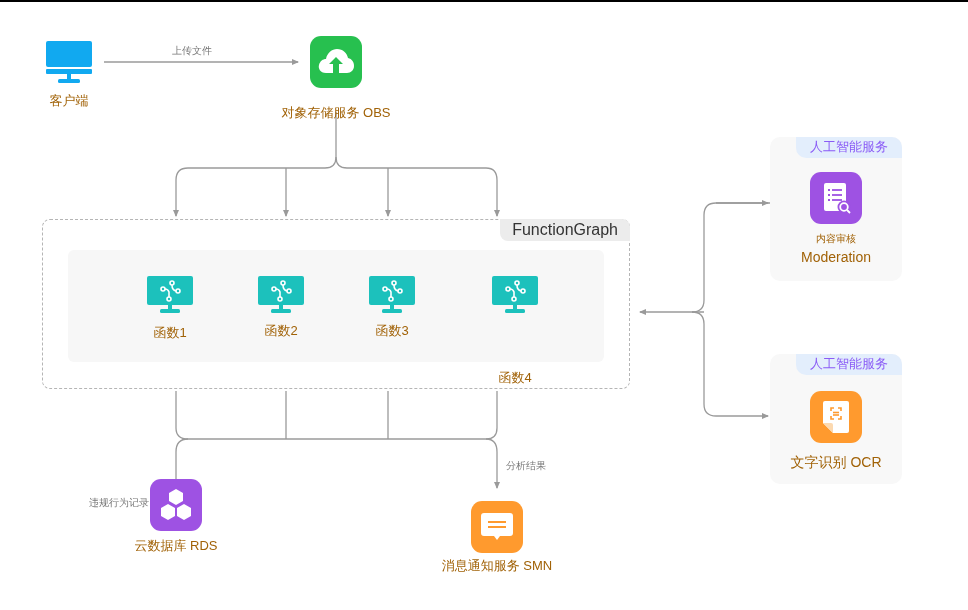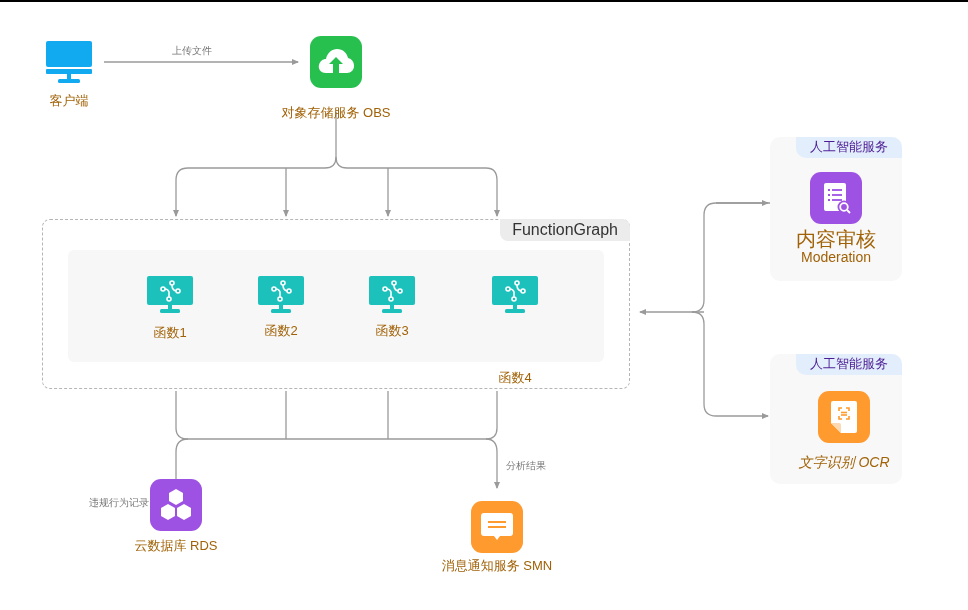--- a/index.html
+++ b/index.html
@@ -9,21 +9,21 @@
   svg.wires { position:absolute; left:0; top:0; width:968px; height:610px; }
   .node { position:absolute; display:flex; flex-direction:column; align-items:center; }
   .label { font-size:13px; color:#a16207; white-space:nowrap; text-align:center; line-height:18px; }
   .edge-label { position:absolute; font-size:10px; color:#777; white-space:nowrap; }
   .icon-tile { width:52px; height:52px; border-radius:11px; display:flex; align-items:center; justify-content:center; }
   .fg-frame { position:absolute; left:42px; top:219px; width:588px; height:170px; border:1.5px dashed #b5b5b5; border-radius:8px; box-sizing:border-box; }
   .fg-tag { position:absolute; right:-1px; top:-1px; background:#ececec; color:#333; font-size:16px; padding:2px 12px; border-radius:0 8px 0 8px; }
   .fg-inner { position:absolute; left:68px; top:250px; width:536px; height:112px; background:#f7f7f7; border-radius:6px; }
   .fn-node { position:absolute; top:276px; width:70px; display:flex; flex-direction:column; align-items:center; }
   .ai-card { position:absolute; width:132px; background:#f8f8f8; border-radius:10px; }
-  .ai-tag { position:absolute; right:0; top:0; background:#e3eefc; color:#4c1d95; font-size:13px; padding:1px 14px 2px 14px; border-radius:0 10px 0 10px; }
+  .ai-tag { position:absolute; right:0; top:0; background:#e3eefc; color:#8b5cf6; font-size:13px; padding:1px 14px 2px 14px; border-radius:0 10px 0 10px; }
 </style>
 </head>
 <body>
 
 <div class="topline"></div>
 
 <svg class="wires" viewBox="0 0 968 610">
   <defs>
     <marker id="ah" markerWidth="8" markerHeight="8" refX="6" refY="4" orient="auto" markerUnits="userSpaceOnUse">
       <path d="M0,1 L7,4 L0,7 Z" fill="#9a9a9a"></path>
@@ -151,28 +151,28 @@
             <line x1="8" y1="14" x2="10" y2="14"></line>
             <line x1="12" y1="14" x2="22" y2="14"></line>
             <line x1="8" y1="19" x2="10" y2="19"></line>
             <line x1="12" y1="19" x2="22" y2="19"></line>
           </g>
         <circle cx="24" cy="26" r="6.5" fill="#9e52e3"></circle>
         <circle cx="24" cy="26" r="3.8" fill="none" stroke="#fff" stroke-width="1.8"></circle>
         <line x1="27" y1="29" x2="30" y2="32" stroke="#fff" stroke-width="1.8"></line>
       </svg>
     </div>
-    <div class="label" style="margin-top:6px;font-size:20px;">内容审核</div>
+    <div class="label" style="margin-top:6px;font-size:10px;">内容审核</div>
     <div class="label" style="font-size:14px;">Moderation</div>
   </div>
 </div>
 
 <div class="ai-card" style="left:770px;top:354px;height:130px;">
   <div class="ai-tag">人工智能服务</div>
-  <div class="node" style="left:8px;top:37px;width:132px;font-style:italic;">
+  <div class="node" style="left:0;top:37px;width:132px;">
     <div class="icon-tile" style="background:#ff9a2e;">
       <svg width="30" height="36" viewBox="0 0 30 36">
         <path d="M4,2 L26,2 Q28,2 28,4 L28,32 Q28,34 26,34 L12,34 L2,24 L2,4 Q2,2 4,2 Z" fill="#fff"></path>
         <path d="M2,24 L10,24 Q12,24 12,26 L12,34 Z" fill="#fcd9b0"></path>
         <g fill="none" stroke="#ff9a2e" stroke-width="1.6">
           <path d="M10,12 L10,9 L13,9 M17,9 L20,9 L20,12 M10,17 L10,20 L13,20 M17,20 L20,20 L20,17"></path>
           <line x1="12" y1="13.5" x2="18" y2="13.5"></line>
             <line x1="12" y1="16" x2="18" y2="16"></line>
         </g>
       </svg>

